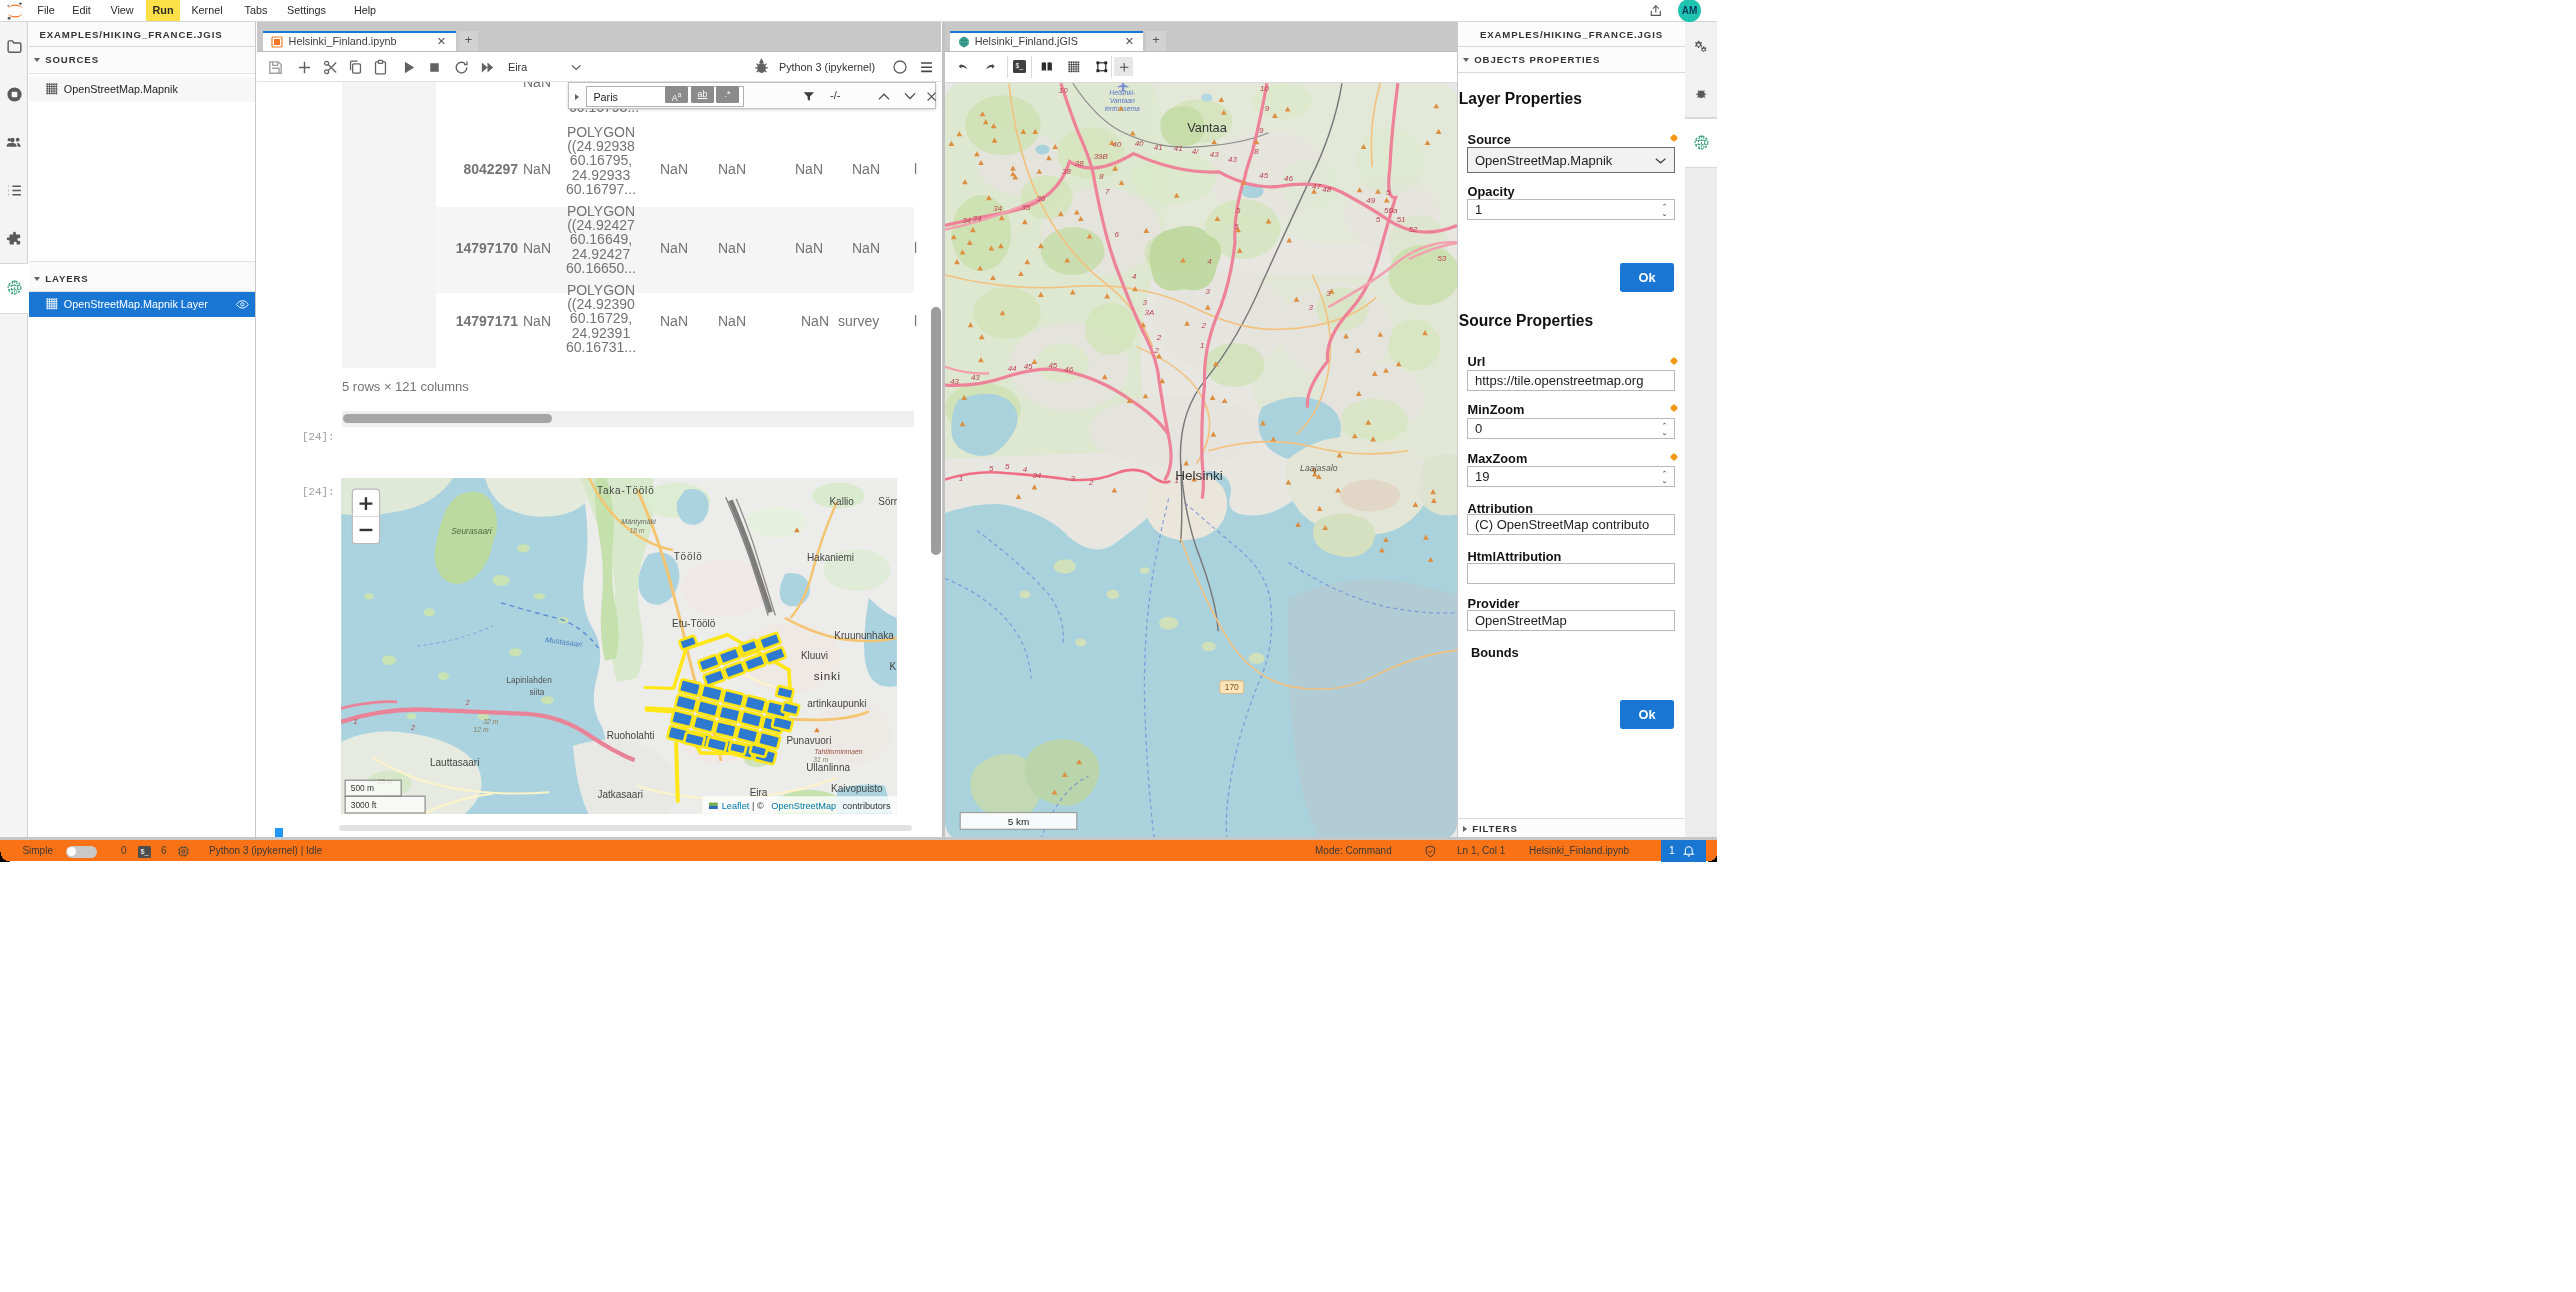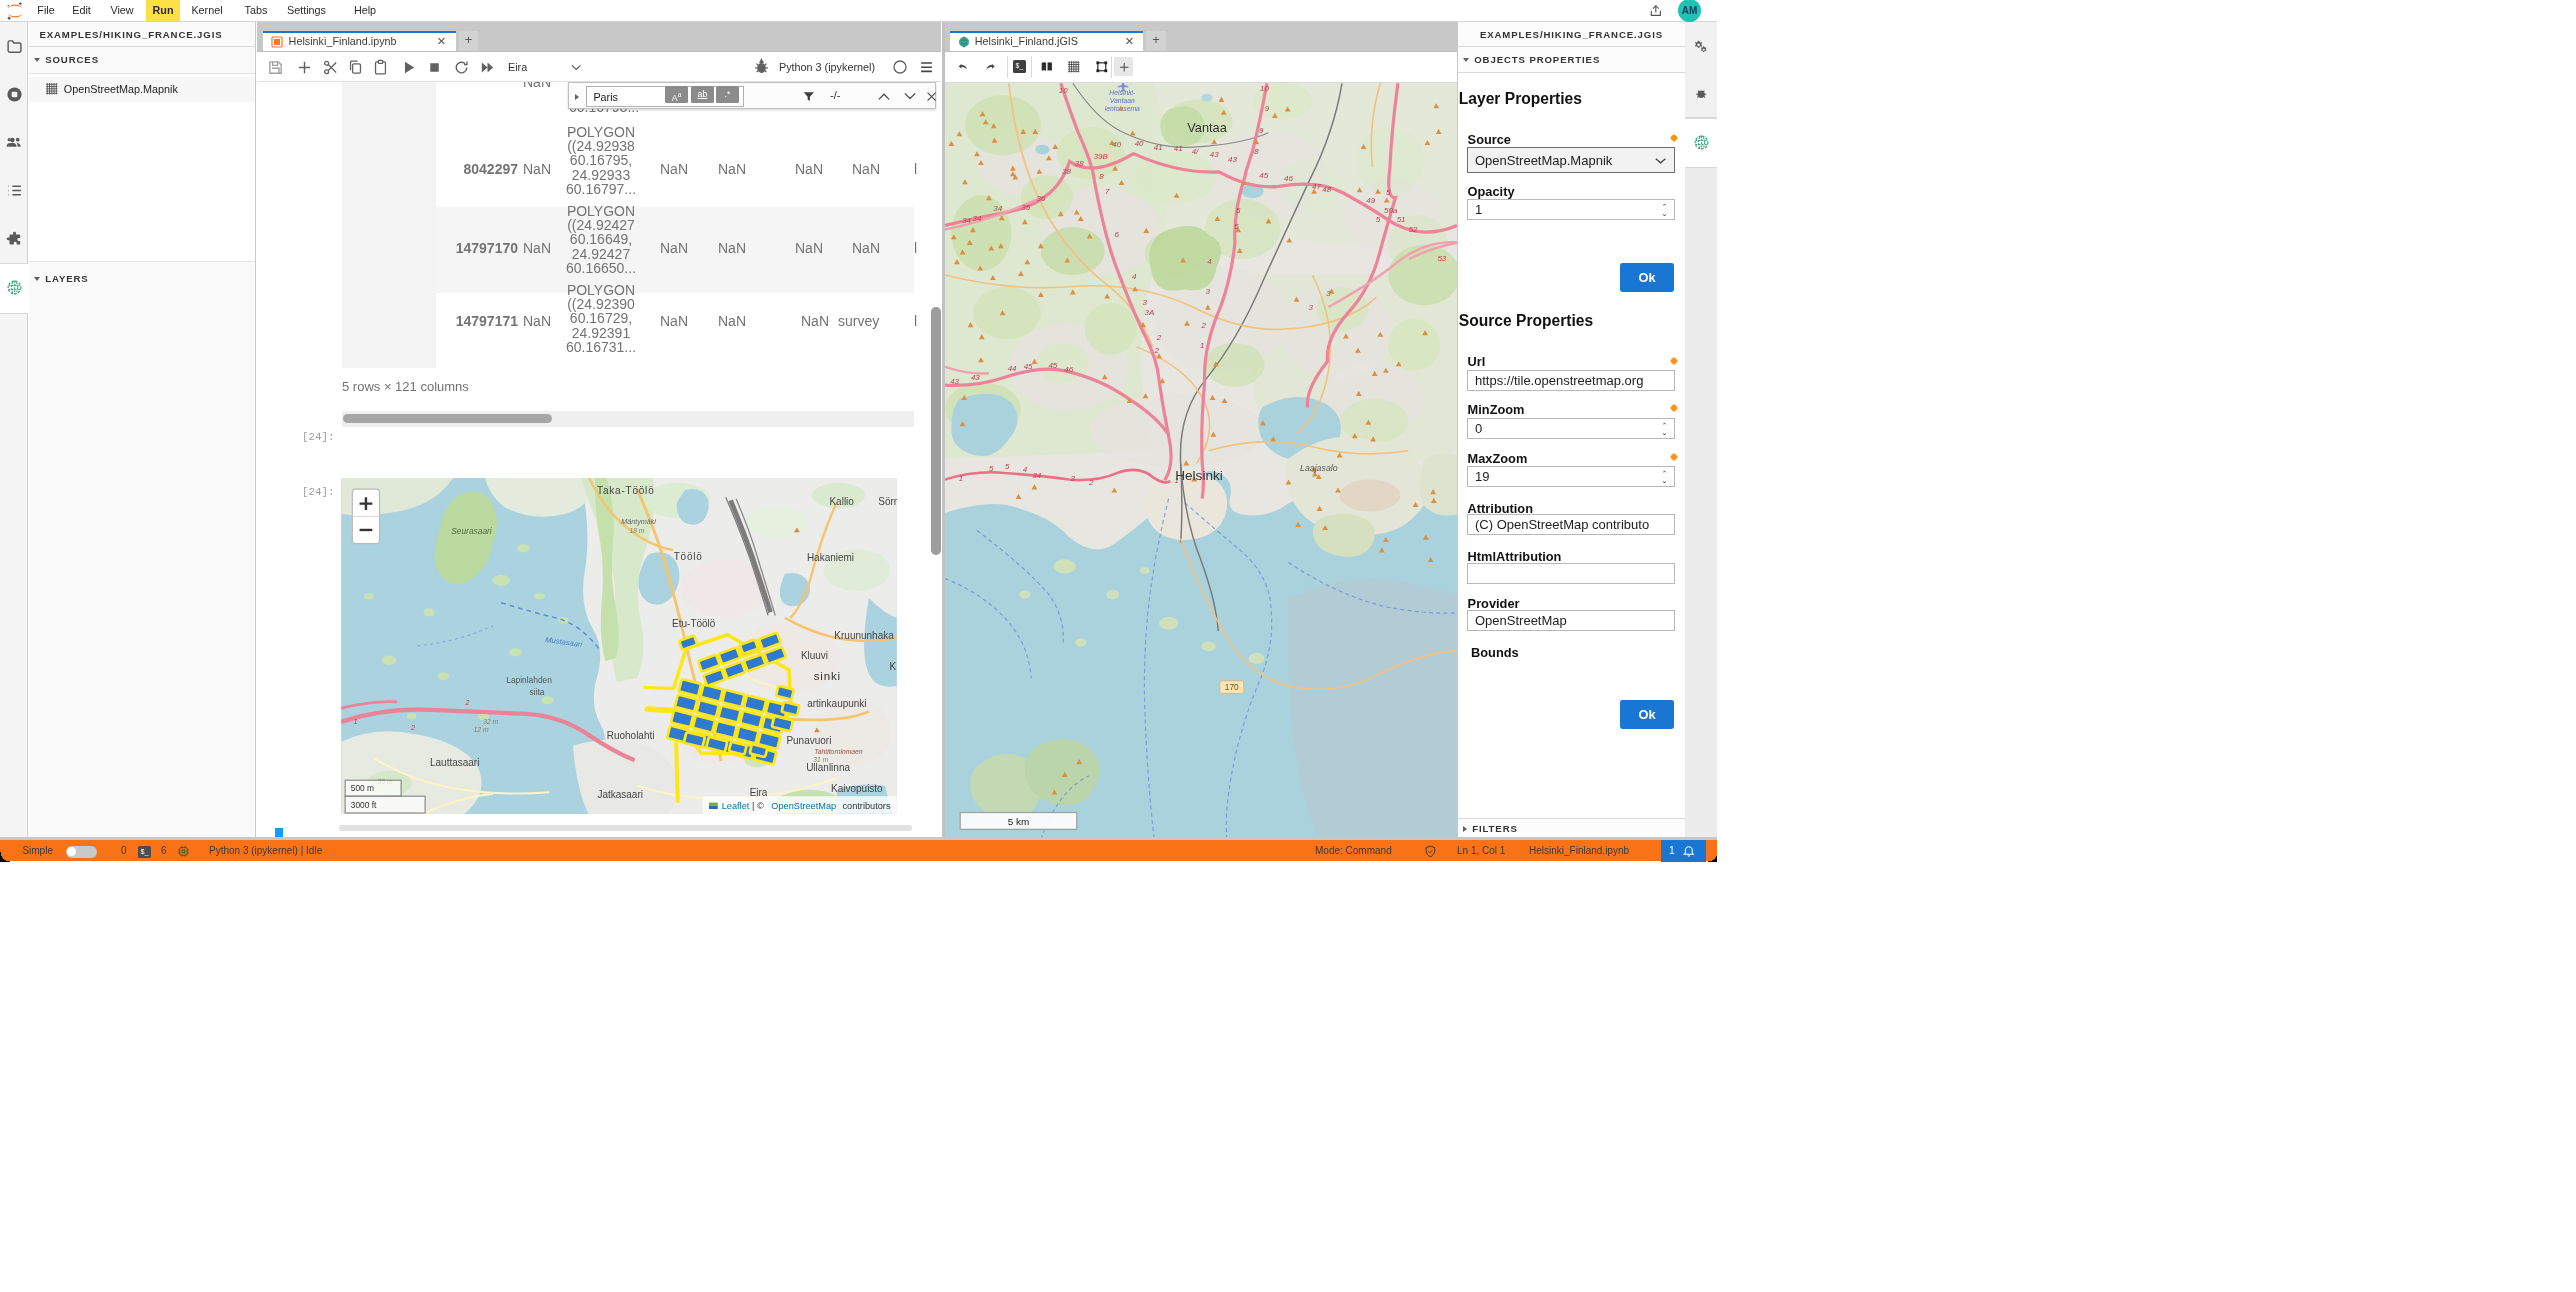--- a/index.html
+++ b/index.html
@@ -55,21 +55,21 @@
 
 #codecell { position:absolute; left:85px; top:345px; width:572px; height:46px; background:#f7f7f7; border:0.8px solid #cfcfcf; }
 .cm { font-family:"Liberation Mono",monospace; font-size:15px; line-height:22.4px; white-space:pre; color:#171717; }
 .prompt { position:absolute; font-family:"Liberation Mono",monospace; font-size:10.8px; color:#9e9e9e; }
 .kwop { color:#a834bf; } .kfun { color:#2066a8; } .kstr { color:#b22222; } .kkw { color:#2e7d32; font-weight:bold; }
 
 
 #gispane { position:absolute; left:942px; top:21.6px; width:516px; height:818px; background:#e8e8e8; border-left:3.2px solid #c2c2c2; }
 #gistabbar { left:0; top:0; width:512px; height:30px; }
 #gistoolbar { position:absolute; left:0; top:30px; width:512px; height:31px; background:#fff; border-bottom:0.8px solid #dadada; }
-#gismap { position:absolute; left:0; top:61px; width:512px; height:757px; overflow:hidden; }
+#gismap { position:absolute; left:0; top:61px; width:512px; height:757px; overflow:hidden;border-radius:17px; }
 
 
 #rightpanel { position:absolute; left:1457px; top:21.6px; width:228px; height:818px; background:#fcfcfc; border-left:0.8px solid #c9c9c9; }
 #rp-title { position:absolute; left:0; top:0; width:100%; height:25px; line-height:25px; text-align:center; border-bottom:0.8px solid #d9d9d9; }
 #rp-objprop { position:absolute; left:0; top:25px; width:100%; height:26px; line-height:26px; padding-left:15px; border-bottom:0.8px solid #d9d9d9; }
 #rp-body { position:absolute; left:0; top:51px; width:100%; height:748px; background:#fff; overflow:hidden; }
 #rp-filters { position:absolute; left:0; top:796px; width:100%; height:19px; line-height:19px; padding-left:15px; border-top:0.8px solid #d9d9d9; background:#fcfcfc; }
 .rp-h { font-size:15.6px; font-weight:bold; color:#111; }
 .rp-label { font-size:12.8px; font-weight:bold; color:#111; }
 .rp-input { position:absolute; left:8.8px; width:208px; height:21px; border:0.8px solid #b9b9b9; background:#fff; font-size:13px; color:#222; line-height:19px; padding-left:7.2px; white-space:nowrap; overflow:hidden; }
@@ -154,20 +154,32 @@
     <div id="lp-sources" class="phead"><span class="caret" style="margin-left:-10.4px"></span>SOURCES</div>
     <div id="lp-srcbody">
       <div class="trow" style="padding-left:30px;background:#f7f7f7;">
         <svg class="abs" style="left:16px;top:5.6px" width="13.6" height="13.6" viewBox="0 0 24 24" stroke="#444" fill="none" stroke-width="1.4">
             <path d="M4 2v20M8 2v20M12 2v20M16 2v20M20 2v20M2 4h20M2 8h20M2 12h20M2 16h20M2 20h20"></path>
           </svg>
         <span style="margin-left:4.8px">OpenStreetMap.Mapnik</span>
       </div>
     </div>
     <div id="lp-layers" class="phead"><span class="caret" style="margin-left:-10.4px"></span>LAYERS</div>
+    <div id="lp-laybody">
+      <div class="trow selrow" style="padding-left:30px;">
+        <svg class="abs" style="left:16px;top:5.6px" width="13.6" height="13.6" viewBox="0 0 24 24" stroke="#fff" fill="none" stroke-width="1.4">
+            <path d="M4 2v20M8 2v20M12 2v20M16 2v20M20 2v20M2 4h20M2 8h20M2 12h20M2 16h20M2 20h20"></path>
+          </svg>
+        <span style="margin-left:4.8px">OpenStreetMap.Mapnik Layer</span>
+        <svg class="abs" style="right:6.4px;top:6.4px" width="12.8" height="12.8" viewBox="0 0 24 24" fill="none" stroke="#fff" stroke-width="1.8">
+            <path d="M1 12s4-7 11-7 11 7 11 7-4 7-11 7-11-7-11-7z"></path>
+            <circle cx="12" cy="12" r="3"></circle>
+          </svg>
+      </div>
+    </div>
   </div>
 
   <div id="nbpane">
     <div id="nbtabbar" class="tabbar">
       <div class="tab" style="left:5.6px;top:9.6px;width:193px;height:20px;line-height:17.6px;">
         <svg class="abs" style="left:8.8px;top:3.2px" width="12" height="12" viewBox="0 0 24 24">
             <rect x="2" y="2" width="20" height="20" rx="2" fill="#fff" stroke="#f37726" stroke-width="2.4"></rect>
             <rect x="6" y="6" width="12" height="12" fill="#f37726"></rect>
           </svg>
         <span style="margin-left:26px">Helsinki_Finland.ipynb</span>

